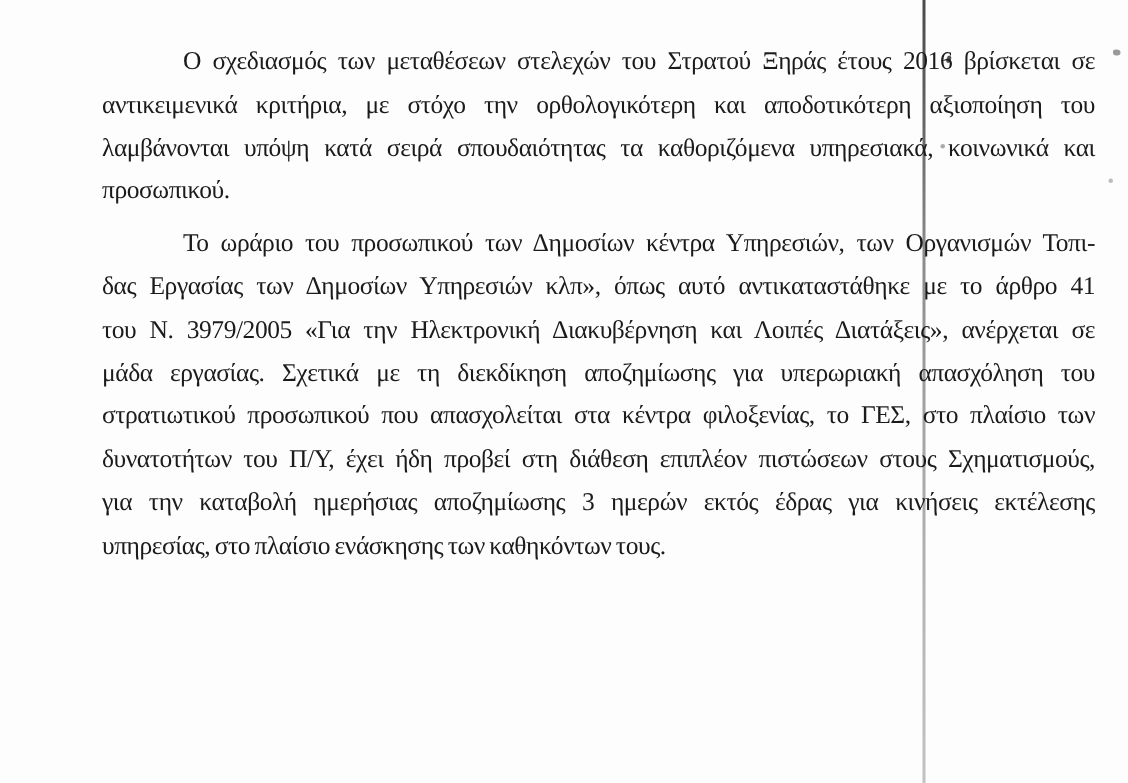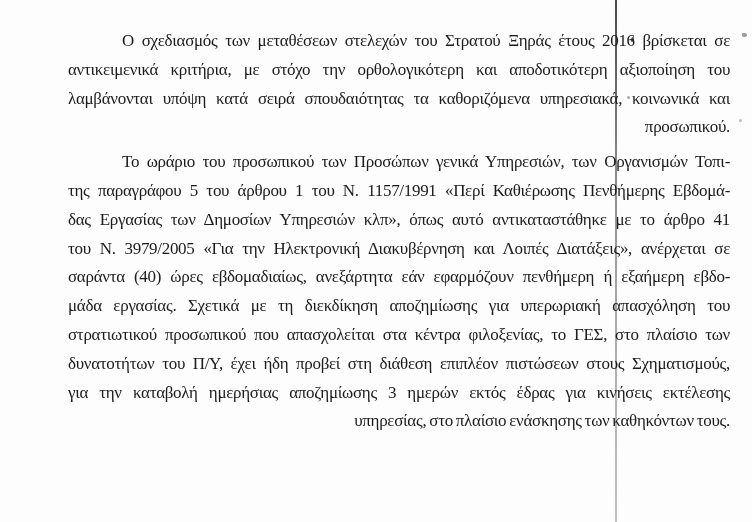--- a/index.html
+++ b/index.html
@@ -37,21 +37,21 @@
   }
   
   .line.just::after {
     content: "";
     display: inline-block;
     width: 100%;
     height: 0;
     vertical-align: top;
   }
   .line.first { text-indent: 54px; }
-  .line.end { text-align: right; }
+  .line.end { text-align: left; }
 
   
   .scanline {
     position: absolute;
     left: 615px;
     top: 0;
     width: 2px;
     height: 522px;
     z-index: 1;
     background: linear-gradient(to bottom,
@@ -79,25 +79,23 @@
   <span class="speck s3"></span>
   <span class="speck s4"></span>
   <div class="textblock">
       <div class="paragraph">
         <div class="line first just">Ο σχεδιασμός των μεταθέσεων στελεχών του Στρατού Ξηράς έτους 2016 βρίσκεται σε</div>
         <div class="line just">αντικειμενικά κριτήρια, με στόχο την ορθολογικότερη και αποδοτικότερη αξιοποίηση του</div>
         <div class="line just">λαμβάνονται υπόψη κατά σειρά σπουδαιότητας τα καθοριζόμενα υπηρεσιακά, κοινωνικά και</div>
         <div class="line end">προσωπικού.</div>
       </div>
       <div class="paragraph">
-        <div class="line first just">Το ωράριο του προσωπικού των Προσώπων γενικά Υπηρεσιών, των Οργανισμών Τοπι-</div>
-        <div class="line just">της παραγράφου 5 του άρθρου 1 του Ν. 1157/1991 «Περί Καθιέρωσης Πενθήμερης Εβδομά-</div>
+        <div class="line first just">Το ωράριο του προσωπικού των Δημοσίων κέντρα Υπηρεσιών, των Οργανισμών Τοπι-</div>
         <div class="line just">δας Εργασίας των Δημοσίων Υπηρεσιών κλπ», όπως αυτό αντικαταστάθηκε με το άρθρο 41</div>
         <div class="line just">του Ν. 3979/2005 «Για την Ηλεκτρονική Διακυβέρνηση και Λοιπές Διατάξεις», ανέρχεται σε</div>
-        <div class="line just">σαράντα (40) ώρες εβδομαδιαίως, ανεξάρτητα εάν εφαρμόζουν πενθήμερη ή εξαήμερη εβδο-</div>
         <div class="line just">μάδα εργασίας. Σχετικά με τη διεκδίκηση αποζημίωσης για υπερωριακή απασχόληση του</div>
         <div class="line just">στρατιωτικού προσωπικού που απασχολείται στα κέντρα φιλοξενίας, το ΓΕΣ, στο πλαίσιο των</div>
         <div class="line just">δυνατοτήτων του Π/Υ, έχει ήδη προβεί στη διάθεση επιπλέον πιστώσεων στους Σχηματισμούς,</div>
         <div class="line just">για την καταβολή ημερήσιας αποζημίωσης 3 ημερών εκτός έδρας για κινήσεις εκτέλεσης</div>
         <div class="line end">υπηρεσίας, στο πλαίσιο ενάσκησης των καθηκόντων τους.</div>
       </div>
     </div>
 </div>
 
 </body></html>

